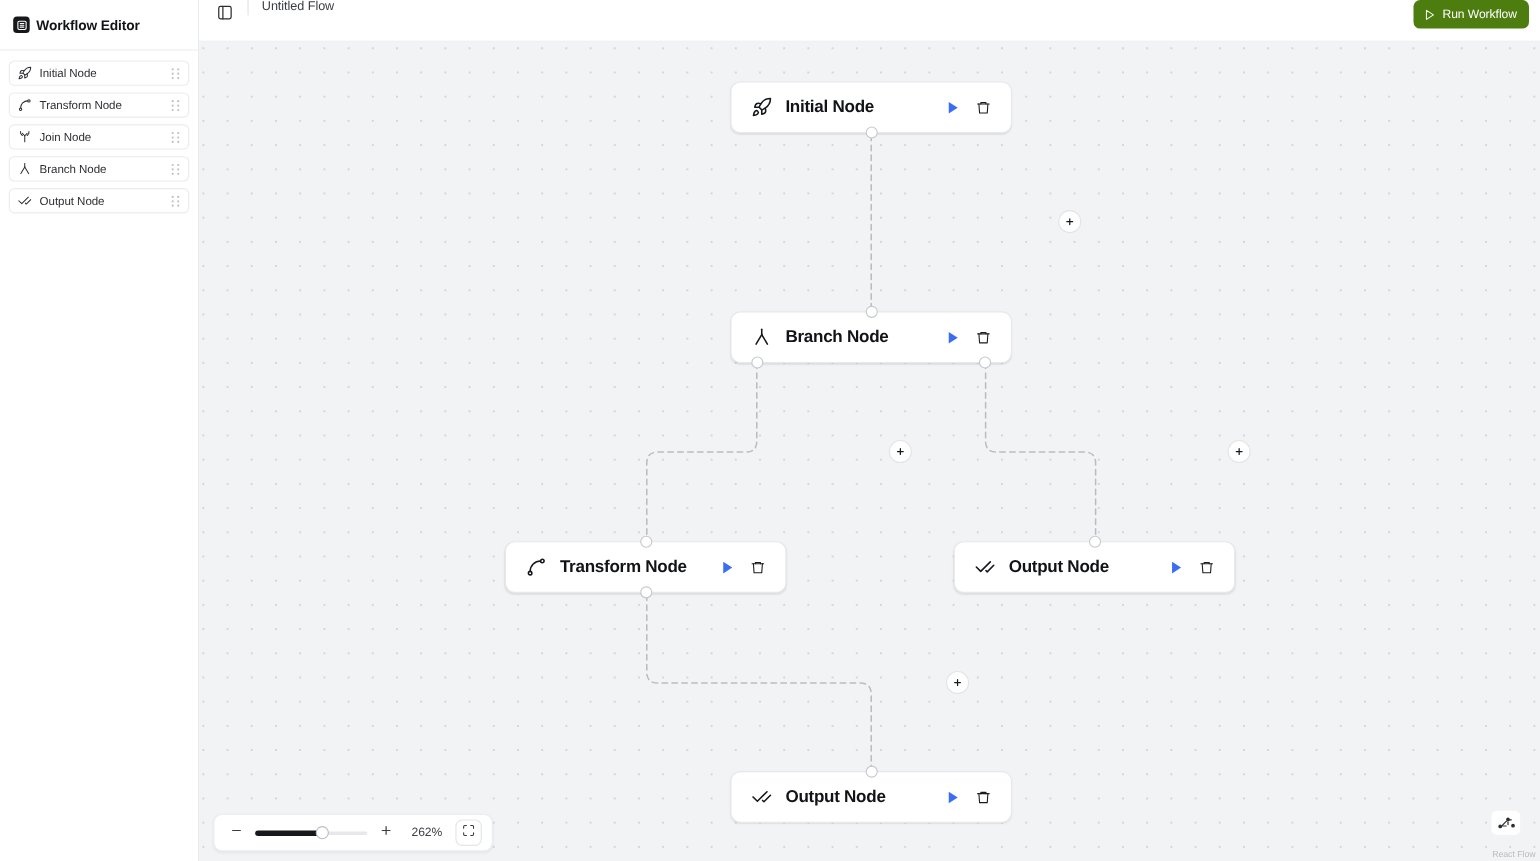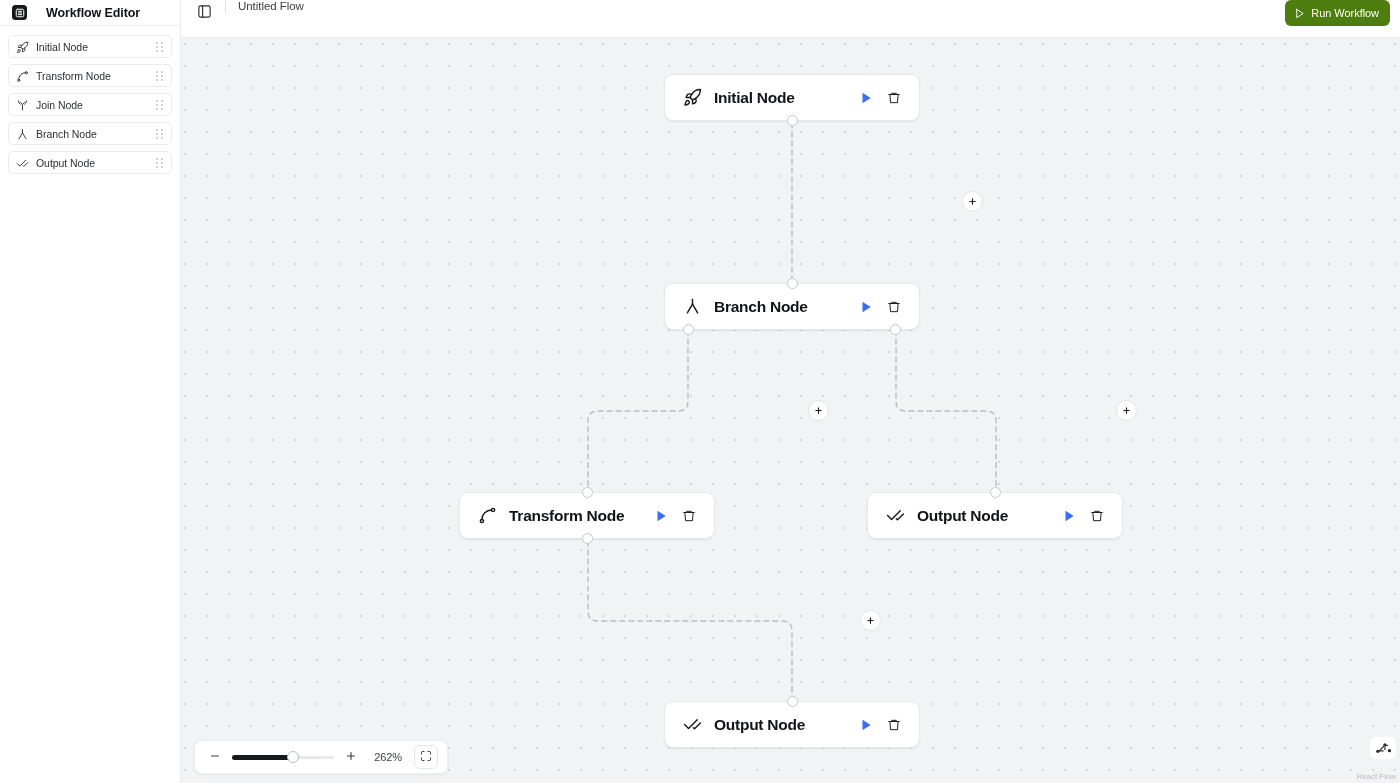--- a/index.html
+++ b/index.html
@@ -13,22 +13,22 @@
 
   
   #sidebar {
     width: 181px; height: 783px;
     background: #ffffff;
     border-right: 1px solid #e8eaed;
     position: relative;
     flex: 0 0 181px;
   }
   .sidebar-header {
-    height: 26px;
-    display: flex; align-items: center; gap: 19px;
+    height: 46px;
+    display: flex; align-items: center; gap: 6px;
     padding: 0 12px;
     border-bottom: 1px solid #eceef0;
   }
   .logo-mark {
     width: 15px; height: 15px; border-radius: 3.5px;
     background: #17181a;
     display: flex; align-items: center; justify-content: center;
     flex: 0 0 15px;
   }
   .logo-mark svg { display: block; }
@@ -174,21 +174,21 @@
     letter-spacing: -0.1px;
   }
   .fit-btn {
     width: 24px; height: 24px; border-radius: 6px; border: 1px solid #e3e5e9;
     display: flex; align-items: center; justify-content: center; cursor: pointer;
     color: #35383d; margin-left: 2px;
   }
 
   .attribution {
     position: absolute; right: 4px; bottom: 2px; z-index: 30;
-    display: flex; flex-direction: column; align-items: flex-end; gap: 14px;
+    display: flex; flex-direction: column; align-items: flex-start; gap: 14px;
     cursor: pointer;
   }
   .attribution .rf-logo {
     width: 26px; height: 22px; background: #ffffff; border-radius: 5px;
     display:flex; align-items:center; justify-content:center;
   }
   .attribution .rf-text {
     font-size: 8px; color: #b9bcc2; letter-spacing: -0.05px; margin-top: -1px;
   }
 </style>

